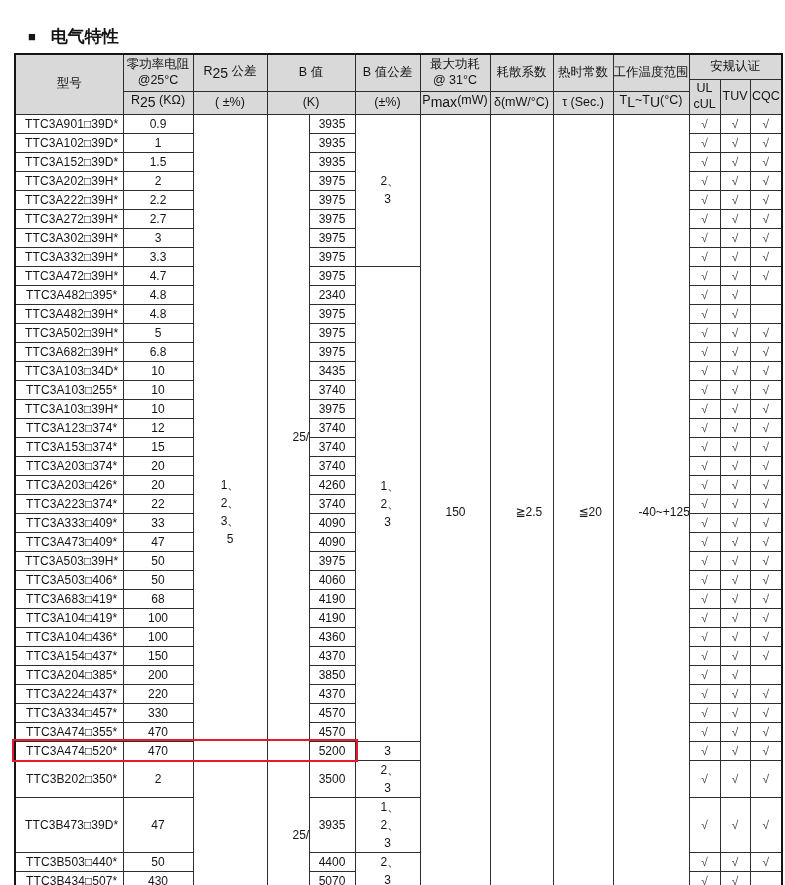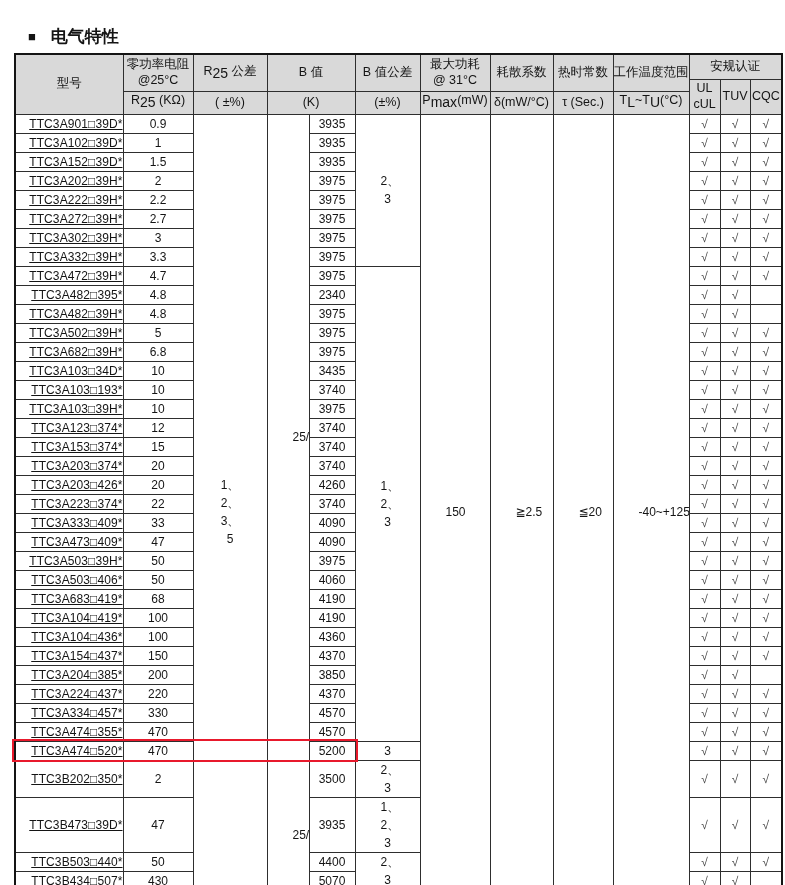--- a/index.html
+++ b/index.html
@@ -8,21 +8,21 @@
   .title{position:absolute;left:28px;top:25px;display:flex;align-items:center;gap:15px;
          font-weight:bold;font-size:17px;}
   .title .bullet{font-size:13px;line-height:1;}
   table.spec{position:absolute;left:14px;top:53px;width:767px;border-collapse:collapse;
              table-layout:fixed;border:2px solid #141414;}
   th,td{border:1px solid #2e2e2e;padding:0;text-align:center;vertical-align:middle;
         overflow:hidden;}
   thead th{background:#d9d9d9;font-weight:normal;font-size:12.5px;line-height:1.25;}
   tr.hrow1{height:25px;} tr.hrow2{height:12px;} tr.hrow3{height:23px;}
   tbody td{font-size:12px;height:18px;line-height:1;background:#fff;white-space:nowrap;}
-  td.model{text-align:right;padding-left:5px;font-size:12px;letter-spacing:0.1px;text-decoration:underline;}
+  td.model{text-align:center;padding-left:5px;font-size:12px;letter-spacing:0.1px;}
   td.merged{white-space:normal;padding:0 25px;line-height:1.5;}
   .sb{font-size:14px;vertical-align:-3px;}
   td.check{color:#4a4a4a;font-size:12px;}
   .redbox{position:absolute;border:2px solid #e8192c;box-sizing:border-box;
           pointer-events:none;z-index:5;}
   .watermark{position:absolute;left:266px;top:845px;z-index:6;color:#000;
              font-family:"DejaVu Sans Mono","Liberation Mono",monospace;
              font-weight:bold;font-size:27px;letter-spacing:0.5px;}
 </style>
 </head>
@@ -212,21 +212,21 @@
         </tr>
       <tr>
           <td class="model">TTC3A103□34D*</td>
           <td>10</td>
           <td>3435</td>
           <td class="check">√</td>
           <td class="check">√</td>
           <td class="check">√</td>
         </tr>
       <tr>
-          <td class="model">TTC3A103□193*</td>
+          <td class="model">TTC3A103□255*</td>
           <td>10</td>
           <td>3740</td>
           <td class="check">√</td>
           <td class="check">√</td>
           <td class="check">√</td>
         </tr>
       <tr>
           <td class="model">TTC3A103□39H*</td>
           <td>10</td>
           <td>3975</td>

